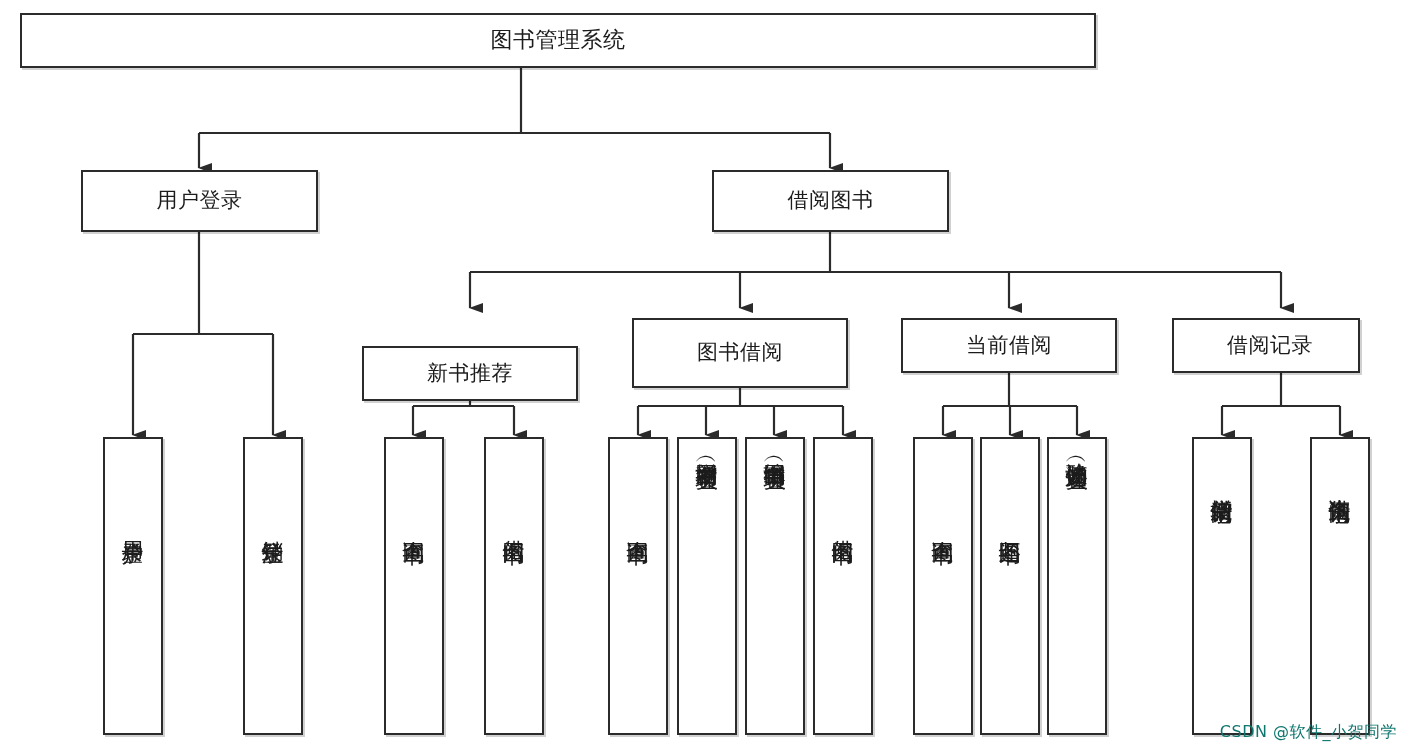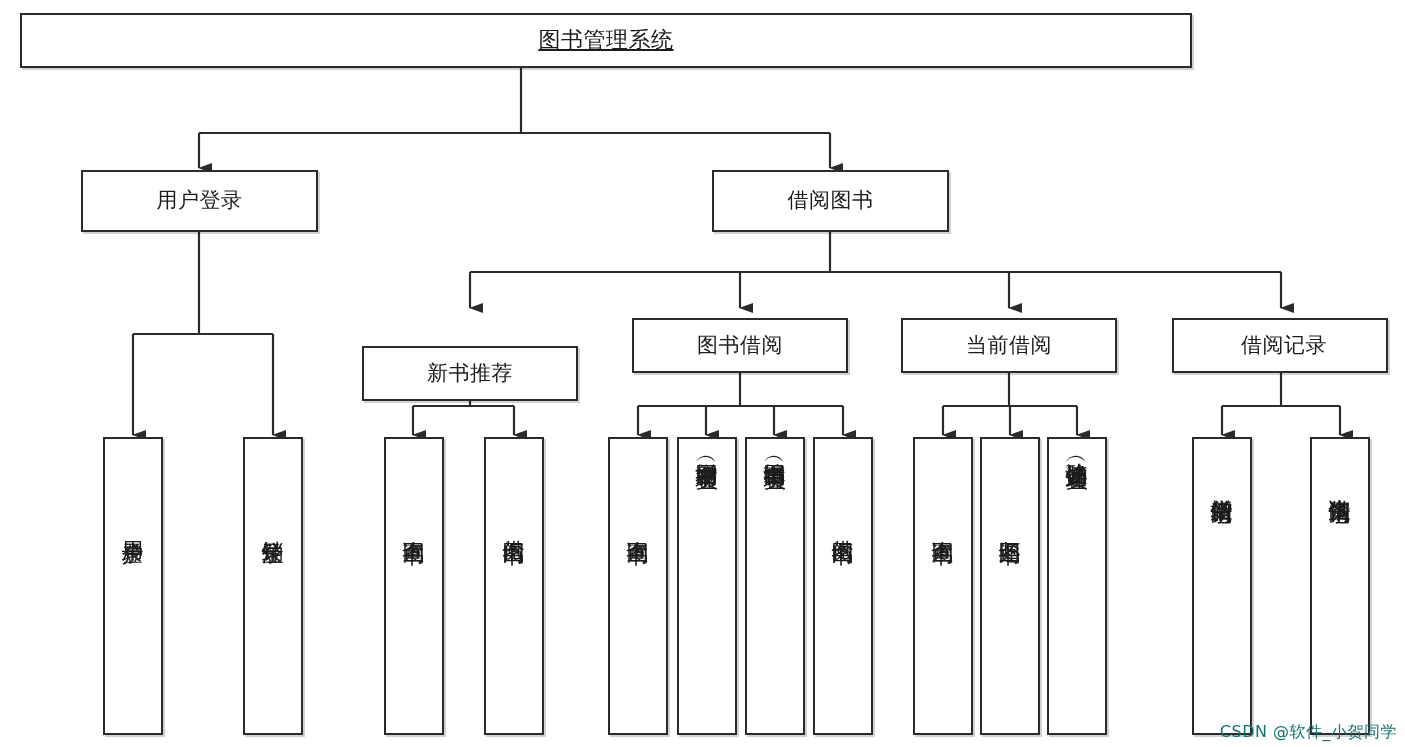--- a/index.html
+++ b/index.html
@@ -135,41 +135,41 @@
     <path class="link-line" d="M 943 406 L 943 435" marker-end="url(#arrow)"></path>
     <path class="link-line" d="M 1010 406 L 1010 435" marker-end="url(#arrow)"></path>
     <path class="link-line" d="M 1077 406 L 1077 435" marker-end="url(#arrow)"></path>
 
     <path class="link-line" d="M 1281 372 L 1281 406"></path>
     <path class="link-line" d="M 1222 406 L 1340 406"></path>
     <path class="link-line" d="M 1222 406 L 1222 435" marker-end="url(#arrow)"></path>
     <path class="link-line" d="M 1340 406 L 1340 435" marker-end="url(#arrow)"></path>
   </svg>
 
-  <div class="node h-node title-node" style="left:20px; top:13px; width:1172px; height:55px;text-decoration:underline;">
+  <div class="node h-node title-node" style="left:20px; top:13px; width:1076px; height:55px;">
     <span class="node-label">图书管理系统</span>
   </div>
 
   <div class="node h-node" style="left:81px; top:170px; width:237px; height:62px;">
     <span class="node-label">用户登录</span>
   </div>
   <div class="node h-node" style="left:712px; top:170px; width:237px; height:62px;">
     <span class="node-label">借阅图书</span>
   </div>
 
   <div class="node h-node" style="left:362px; top:318px; width:216px; height:55px;margin-top:28px;">
     <span class="node-label">新书推荐</span>
   </div>
-  <div class="node h-node" style="left:632px; top:318px; width:216px; height:55px;">
+  <div class="node h-node" style="left:632px; top:318px; width:216px; height:70px;">
     <span class="node-label">图书借阅</span>
   </div>
   <div class="node h-node" style="left:901px; top:318px; width:216px; height:55px;">
     <span class="node-label">当前借阅</span>
   </div>
-  <div class="node h-node" style="left:1172px; top:318px; width:216px; height:55px;padding-left:8px;">
+  <div class="node h-node" style="left:1172px; top:318px; width:188px; height:55px;padding-left:8px;">
     <span class="node-label">借阅记录</span>
   </div>
 
   <div class="node v-node" style="left:103px; top:437px; width:60px; height:298px; padding-top:84px;">
     <span class="node-label">用户登录</span>
   </div>
   <div class="node v-node" style="left:243px; top:437px; width:60px; height:298px; padding-top:84px;">
     <span class="node-label">注销登录</span>
   </div>
 

